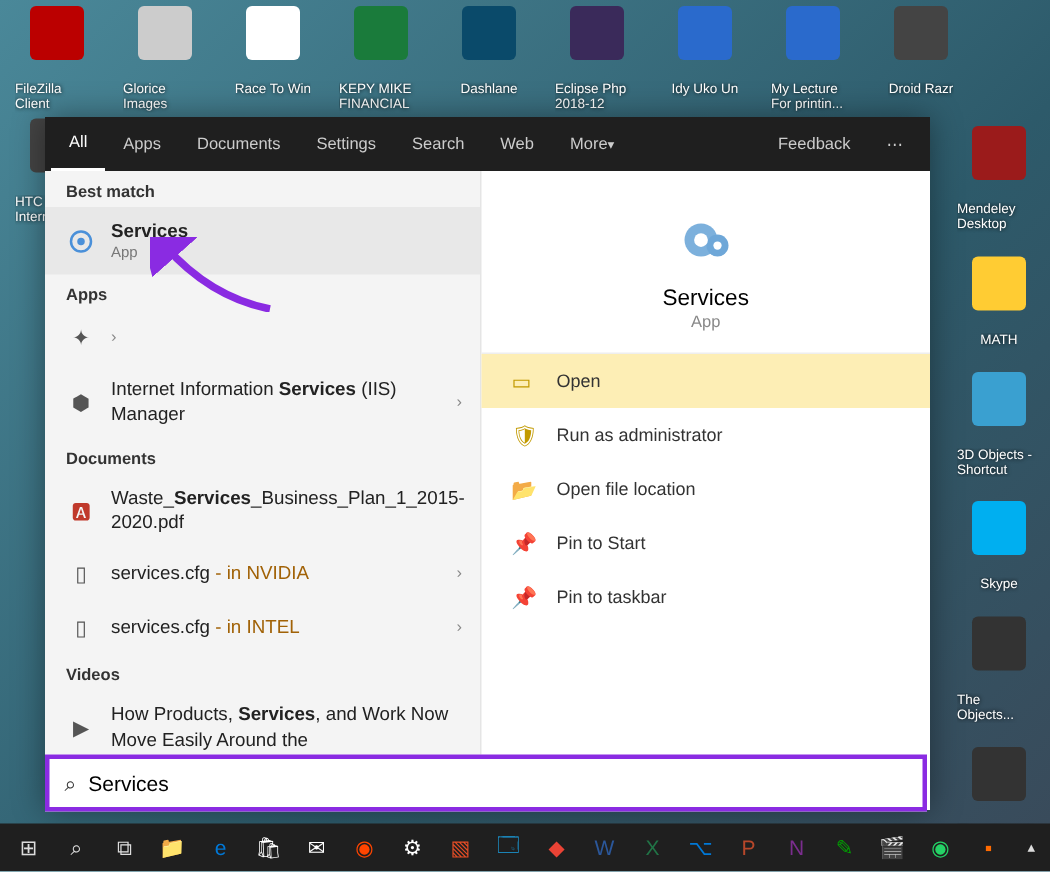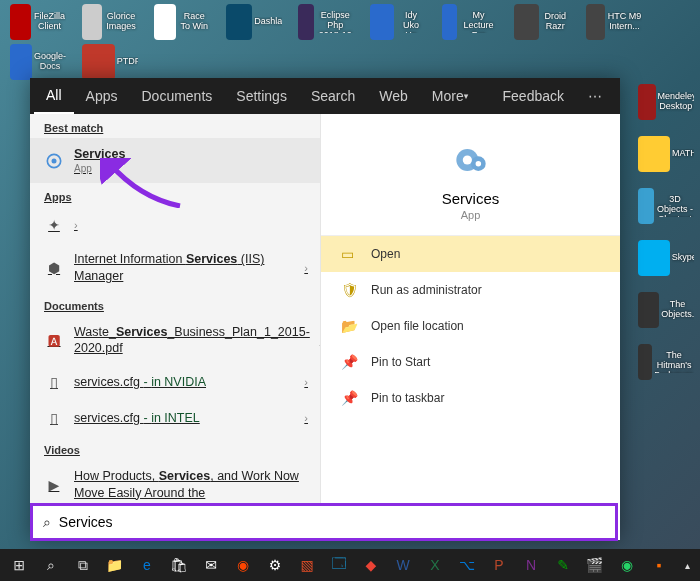--- a/index.html
+++ b/index.html
@@ -1,48 +1,48 @@
 <!DOCTYPE html>
 <html><head>
 <meta charset="utf-8">
 <style>
   * { box-sizing: border-box; margin: 0; padding: 0; font-family: "Segoe UI", sans-serif; }
   body { width: 700px; height: 581px; overflow: hidden; position: relative; background: #3a7a8a; }
 
   
   .desktop { position: absolute; inset: 0; background: linear-gradient(135deg,#4a8899,#2d5a6a 60%,#3a4a5a); }
   .desktop-grid { display: flex; flex-wrap: wrap; gap: 4px 16px; padding: 4px 10px; }
-  .dicon { width: 56px; display: flex; flex-direction: row; align-items: center; gap: 2px; color: #fff; font-size: 9px; text-align: center; text-shadow: 0 0 3px #000; cursor: pointer; }
+  .dicon { width: 56px; display: flex; flex-direction: column; align-items: center; gap: 15px; color: #fff; font-size: 9px; text-shadow: 0 0 3px #000; cursor: pointer; }
   .dicon .ico { width: 36px; height: 36px; border-radius: 4px; background: #ddd; display: flex; align-items: center; justify-content: center; font-size: 18px; color: #333; }
   .dicon span { max-width: 56px; overflow: hidden; line-height: 1.1; max-height: 22px; }
   .rcol { position: absolute; right: 6px; top: 84px; display: flex; flex-direction: column; gap: 16px; }
 
   
   .arrow { position: absolute; left: 100px; top: 158px; width: 90px; height: 50px; pointer-events: none; }
 
   
   .panel { position: absolute; left: 30px; top: 78px; width: 590px; height: 462px; background: #fff; box-shadow: 0 0 20px rgba(0,0,0,.4); display: flex; flex-direction: column; }
-  .tabs { display: flex; align-items: center; background: #1f1f1f; color: #ccc; font-size: 14px; height: 36px; padding: 0 4px; }
+  .tabs { display: flex; align-items: center; background: #1f1f1f; color: #ccc; font-size: 11px; height: 36px; padding: 0 4px; }
   .tabs .tab { padding: 0 12px; height: 100%; display: flex; align-items: center; cursor: pointer; }
   .tabs .tab.active { color: #fff; border-bottom: 2px solid #fff; }
   .tabs .spacer { flex: 1; }
   .tabs .more::after { content: " ▾"; font-size: 9px; }
   .dots { letter-spacing: 2px; }
 
   .body { flex: 1; display: flex; min-height: 0; }
-  .left { width: 290px; background: #f4f4f4; overflow-y: auto; font-size: 12px; color: #222; text-decoration: underline; }
+  .left { width: 290px; background: #f4f4f4; overflow-y: auto; font-size: 12px; color: #222; }
   .sect { padding: 8px 14px 4px; font-weight: 600; font-size: 11px; color: #333; }
   .item { display: flex; align-items: center; gap: 10px; padding: 8px 12px 8px 14px; cursor: pointer; }
   .item.best { background: #e8e8e8; }
   .item .ic { width: 20px; height: 20px; flex-shrink: 0; display: flex; align-items: center; justify-content: center; font-size: 14px; color: #555; }
   .item .txt { flex: 1; line-height: 1.3; }
   .item .txt .t1 { font-size: 12.5px; }
   .item .txt .t2 { font-size: 10px; color: #777; }
   .item .chev { color: #888; font-size: 11px; }
-  .muted { color: #14532d; }
+  .muted { color: #a16207; }
 
   .right { flex: 1; background: #fff; display: flex; flex-direction: column; border-left: 1px solid #e5e5e5; }
   .preview { padding: 24px 0 14px; text-align: center; border-bottom: 1px solid #eee; }
   .preview .big { font-size: 15px; margin-top: 8px; }
   .preview .sub { font-size: 11px; color: #888; margin-top: 2px; }
   .gearico { width: 44px; height: 44px; margin: 0 auto; }
   .actions { display: flex; flex-direction: column; }
   .action { display: flex; align-items: center; gap: 14px; padding: 10px 20px; font-size: 12px; cursor: pointer; color: #333; }
   .action.hl { background: #fdeeb5; }
   .action .aico { width: 16px; color: #c29a00; font-size: 14px; }
@@ -69,20 +69,24 @@
         <div class="ico" style="background:#b00"></div>
         <span>FileZilla Client</span>
       </div>
       <div class="dicon">
         <div class="ico" style="background:#ccc"></div>
         <span>Glorice Images</span>
       </div>
       <div class="dicon">
         <div class="ico" style="background:#fff"></div>
         <span>Race To Win</span>
+      </div>
+      <div class="dicon">
+        <div class="ico" style="background:#1a7b3b"></div>
+        <span>KEPY MIKE FINANCIAL</span>
       </div>
       <div class="dicon">
         <div class="ico" style="background:#0a4a6a"></div>
         <span>Dashlane</span>
       </div>
       <div class="dicon">
         <div class="ico" style="background:#3a2a5a"></div>
         <span>Eclipse Php 2018-12</span>
       </div>
       <div class="dicon">

